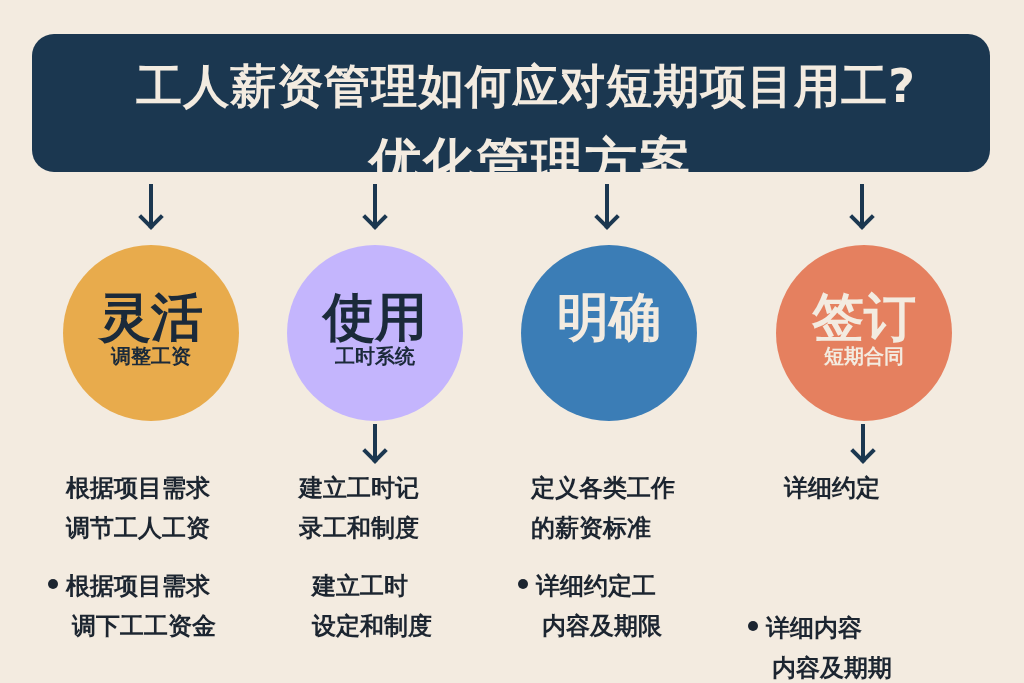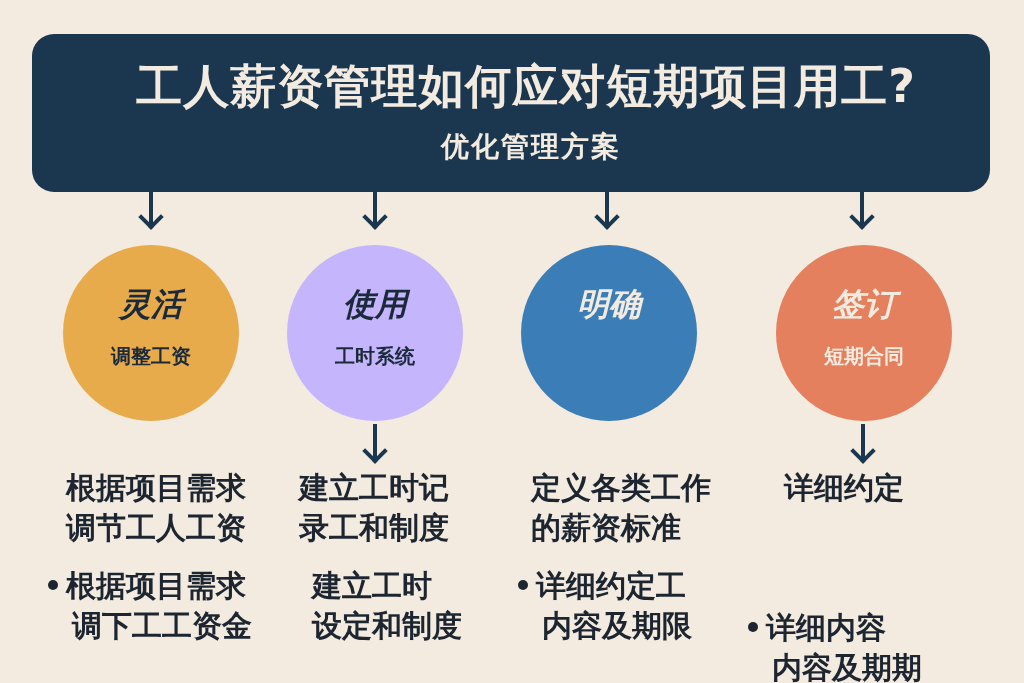--- a/index.html
+++ b/index.html
@@ -3,47 +3,47 @@
 <meta charset="utf-8">
 <style>
   html, body { margin:0; padding:0; }
   body {
     width:1024px; height:683px; overflow:hidden;
     background:#f3ebe0;
     font-family:"DejaVu Sans", "Liberation Sans", sans-serif;
     position:relative;
   }
   .header {
-    position:absolute; left:32px; top:34px; width:958px; height:158px;
+    position:absolute; left:32px; top:34px; width:958px; height:138px;
     background:#1b3750; border-radius:22px;
   }
   .title {
     position:absolute; left:0; right:0; top:22px; text-align:center;
     color:#f3ebe0; font-weight:bold; font-size:46px; letter-spacing:1px;
     padding-left:30px;
   }
   .subtitle {
     position:absolute; left:0; right:0; top:94px; text-align:center;
-    color:#f3ebe0; font-weight:bold; font-size:28px; letter-spacing:2px;
+    color:#f3ebe0; font-weight:bold; font-size:52px; letter-spacing:2px;
     padding-left:40px;
   }
   .arrow { position:absolute; width:24px; }
   .arrow .shaft { position:absolute; left:10px; top:0; width:4px; background:#1b3750; }
   .arrow .head {
     position:absolute; left:3px; width:14px; height:14px;
     border-right:4px solid #1b3750; border-bottom:4px solid #1b3750;
     transform:rotate(45deg);
   }
   .circle {
     position:absolute; width:176px; height:176px; border-radius:50%;
     text-align:center; font-weight:bold;
   }
-  .circle .main { position:absolute; left:0; right:0; top:38px; font-size:32px;font-style:italic; }
+  .circle .main { position:absolute; left:0; right:0; top:38px; font-size:52px; }
   .circle .sub { position:absolute; left:0; right:0; top:98px; font-size:20px; }
-  .desc { position:absolute; font-weight:bold; font-size:30px; color:#1c2530; line-height:40px; white-space:nowrap; }
+  .desc { position:absolute; font-weight:bold; font-size:24px; color:#1c2530; line-height:40px; white-space:nowrap; }
   .bullet-dot { display:inline-block; width:10px; height:10px; border-radius:50%; background:#1c2530; margin-right:8px; vertical-align:middle; position:relative; top:-3px; }
 </style>
 </head>
 <body>
 
 <div class="header">
   <div class="title">工人薪资管理如何应对短期项目用工?</div>
   <div class="subtitle">优化管理方案</div>
 </div>
 

